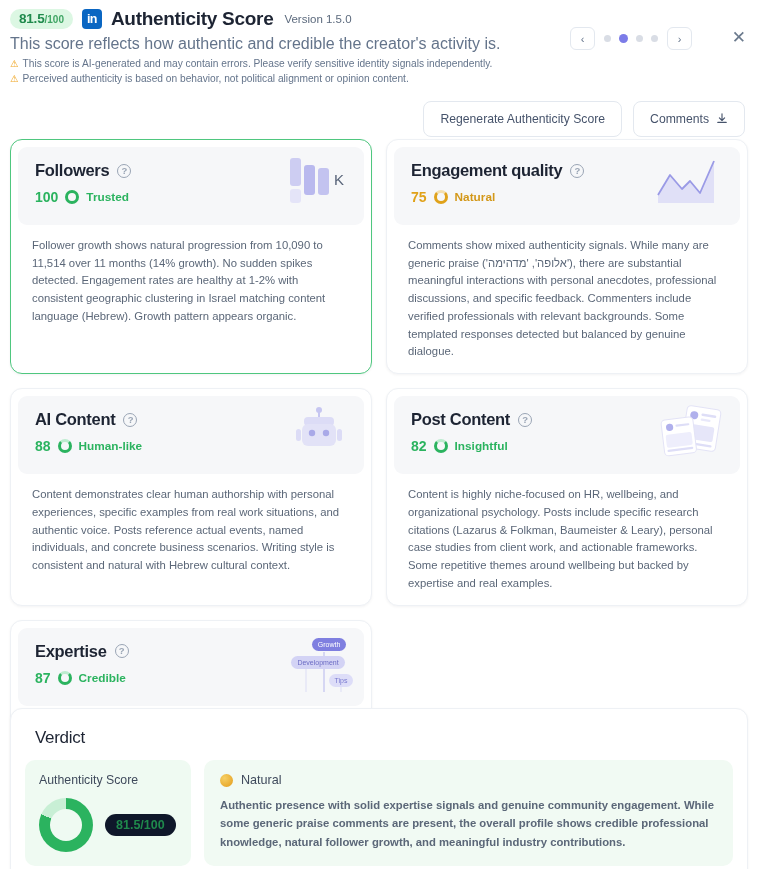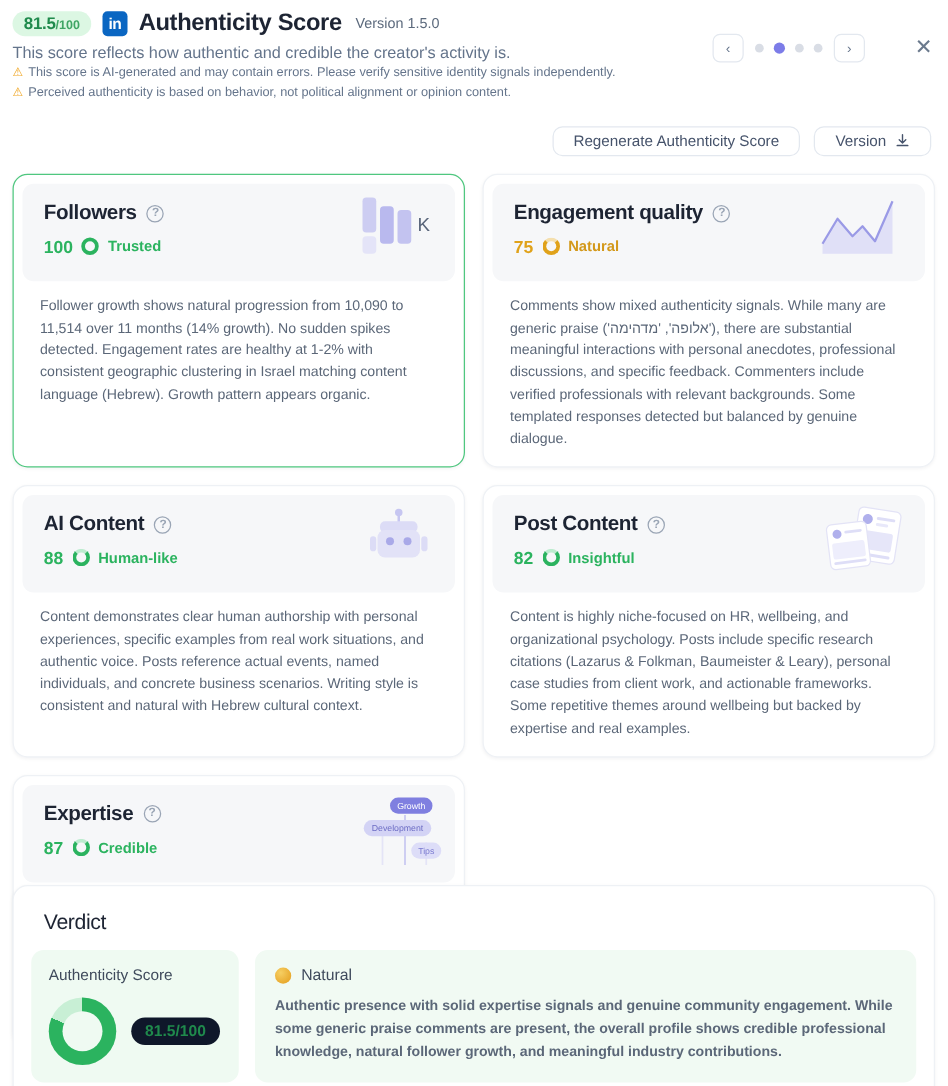--- a/index.html
+++ b/index.html
@@ -23,41 +23,41 @@
   .score-badge .small { font-size: 10px; color: #3fa564; font-weight: 600; }
   .li-logo {
     width: 20px; height: 20px; border-radius: 4px; background: #0a66c2;
     display:flex; align-items:center; justify-content:center;
     color:#fff; font-size: 12.5px; font-weight: 700; letter-spacing: -0.5px;
     font-family:"Liberation Sans", sans-serif;
   }
   .page-title { font-size: 19px; font-weight: 700; color: #1d2433; letter-spacing: -0.3px; }
   .version { font-size: 11.5px; color: #5c6a7d; margin-left: 2px; align-self: center; }
 
-  .sub { font-size: 13px; color: #64748b; margin-top: 3px; line-height: 1.42; }
+  .sub { font-size: 16px; color: #64748b; margin-top: 3px; line-height: 1.42; }
   .warn { font-size: 10.2px; color: #64748b; margin-top: 1px; line-height:1.42; display:flex; gap:4px; align-items:flex-start;}
   .warn .tri { color:#f0a828; font-size: 9.5px; line-height: 1.45; }
 
   
   .nav-cluster { position: absolute; right: 66px; top: 27px; display: flex; align-items: center; gap: 9px; }
   .nav-btn {
     width: 25px; height: 23px; border: 1px solid #e3e8ef; border-radius: 6px;
     background: #fff; display: flex; align-items: center; justify-content: center;
     color: #64748b; font-size: 11px;
   }
   .dots { display: flex; gap: 8px; align-items: center; }
   .dot { width: 7px; height: 7px; border-radius: 50%; background: #d9dde5; }
   .dot.active { background: #7c7ce8; width: 9px; height: 9px; }
   .close-x { position:absolute; right: 12px; top: 29px; font-size: 17px; color:#6b7a8d; line-height:1; font-weight:400;}
 
   
   .actions { position: absolute; right: 13px; top: 101px; display: flex; gap: 11px; }
   .btn {
     border: 1px solid #e3e8ef; border-radius: 8px; background: #fff;
-    height: 24px; padding: 0 16px; display: flex; align-items: center; gap: 7px;
+    height: 36px; padding: 0 16px; display: flex; align-items: center; gap: 7px;
     font-size: 12.2px; color: #46536b;
   }
 
   
   .grid { position: absolute; left: 10px; top: 139px; width: 738px; }
   .row { display: flex; gap: 14px; margin-bottom: 14px; }
   .card {
     width: 362px; background: #fff; border: 1px solid #eef1f5; border-radius: 12px;
     padding: 7px 7px 8px 7px;
     box-shadow: 0 1px 3px rgba(18,28,45,0.05);
@@ -156,21 +156,21 @@
     </div>
     <div class="nav-btn">›</div>
   </div>
   <div class="close-x">✕</div>
 
   <div class="actions">
     <div class="btn">
       <span>Regenerate Authenticity Score</span>
     </div>
     <div class="btn">
-      <span>Version</span>
+      <span>Comments</span>
       <svg width="12" height="12" viewBox="0 0 16 16">
         <path d="M8 1v8M4.5 6.5L8 10l3.5-3.5" stroke="#46536b" stroke-width="1.5" fill="none" stroke-linecap="round" stroke-linejoin="round"></path>
         <path d="M2.5 12.5h11" stroke="#46536b" stroke-width="1.8" stroke-linecap="round"></path>
       </svg>
     </div>
   </div>
 
   <div class="grid">
 
     <div class="row">

